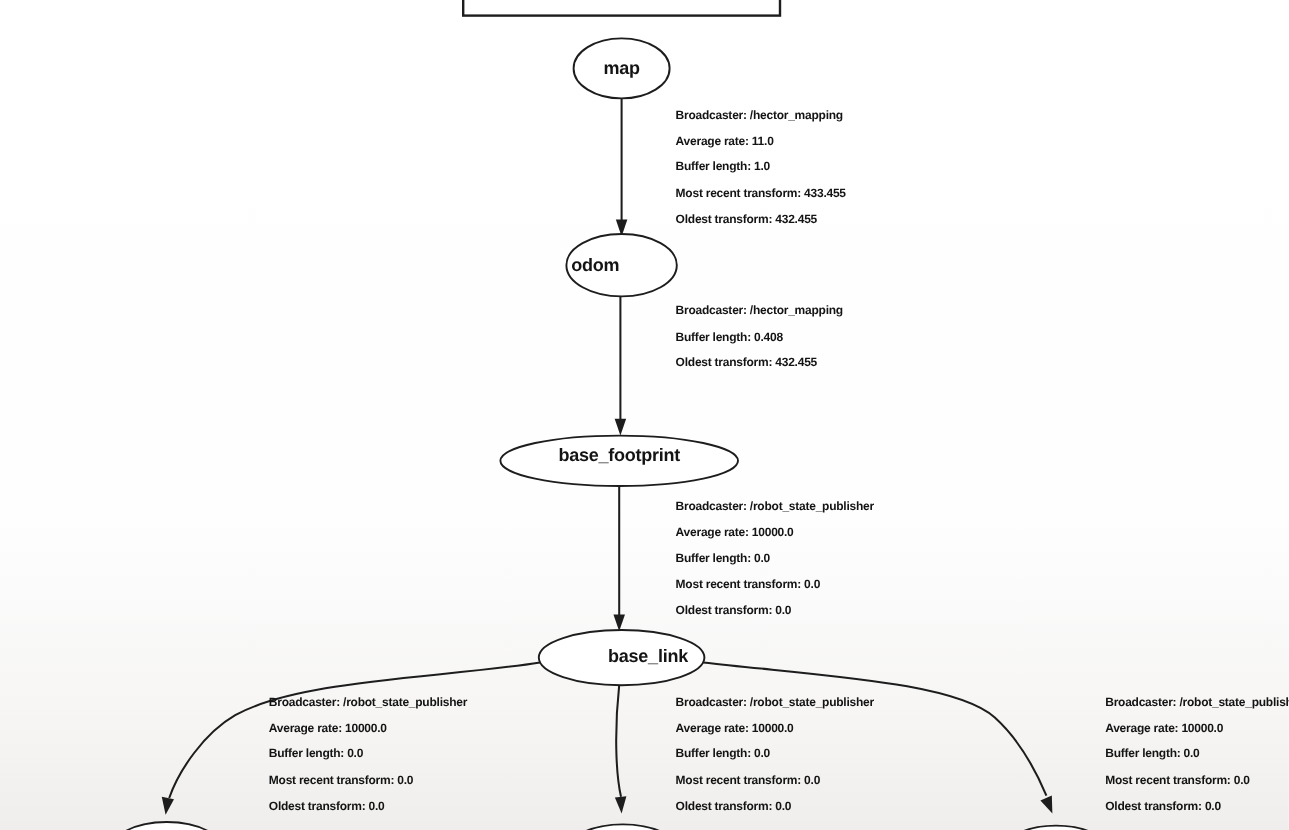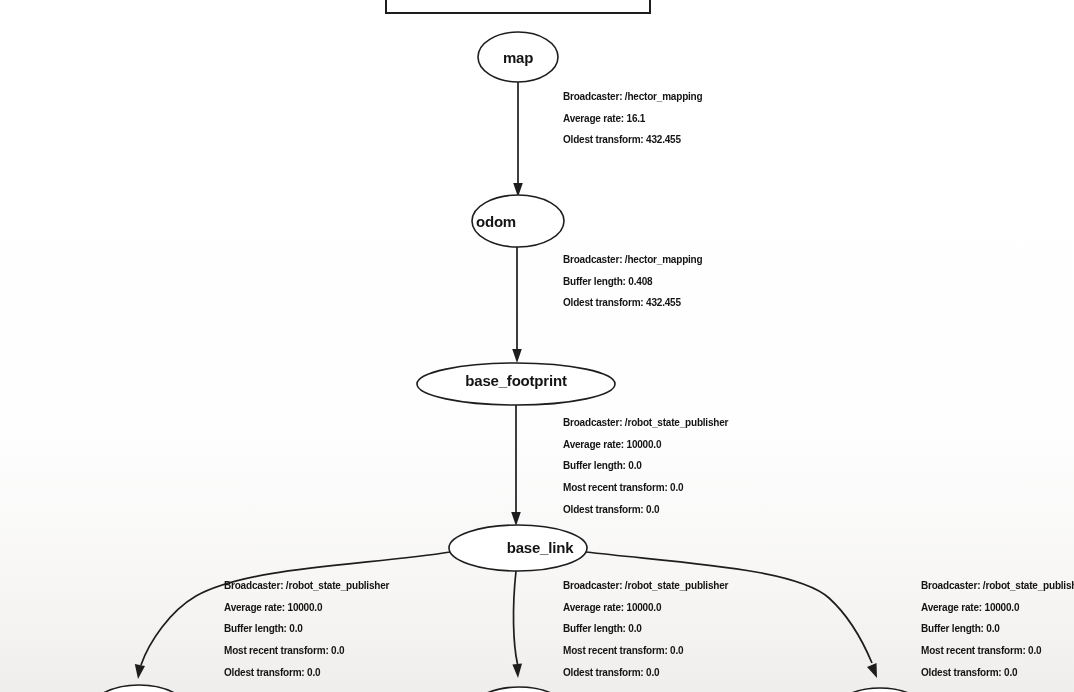--- a/index.html
+++ b/index.html
@@ -80,21 +80,23 @@
     <ellipse cx="880" cy="714" rx="48" ry="26" fill="#ffffff" stroke="#1d1d1d" stroke-width="1.6"></ellipse>
   </svg>
 
   <div class="node-label" style="left:518px; top:57px">map</div>
   <div class="node-label" style="left:496px; top:221px">odom</div>
   <div class="node-label" style="left:516px; top:380px">base_footprint</div>
   <div class="node-label" style="left:540px; top:547px">base_link</div>
 
   <div class="edge-label" style="left:563px; top:86px">
     <div>Broadcaster: /hector_mapping</div>
-    <div>Average rate: 16.1</div>
+    <div>Average rate: 11.0</div>
+    <div>Buffer length: 1.0</div>
+    <div>Most recent transform: 433.455</div>
     <div>Oldest transform: 432.455</div>
   </div>
 
   <div class="edge-label" style="left:563px; top:249px">
     <div>Broadcaster: /hector_mapping</div>
     <div>Buffer length: 0.408</div>
     <div>Oldest transform: 432.455</div>
   </div>
 
   <div class="edge-label" style="left:563px; top:412px">

